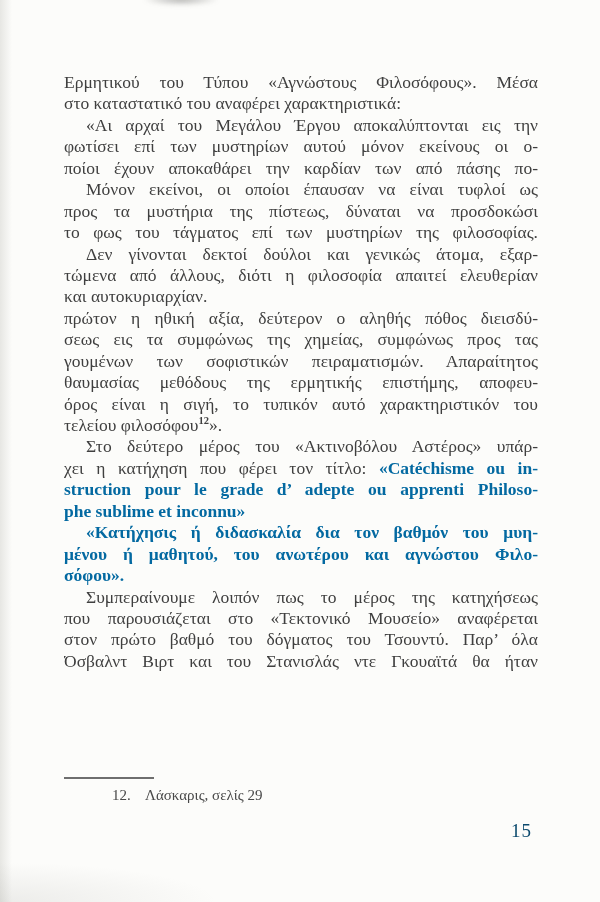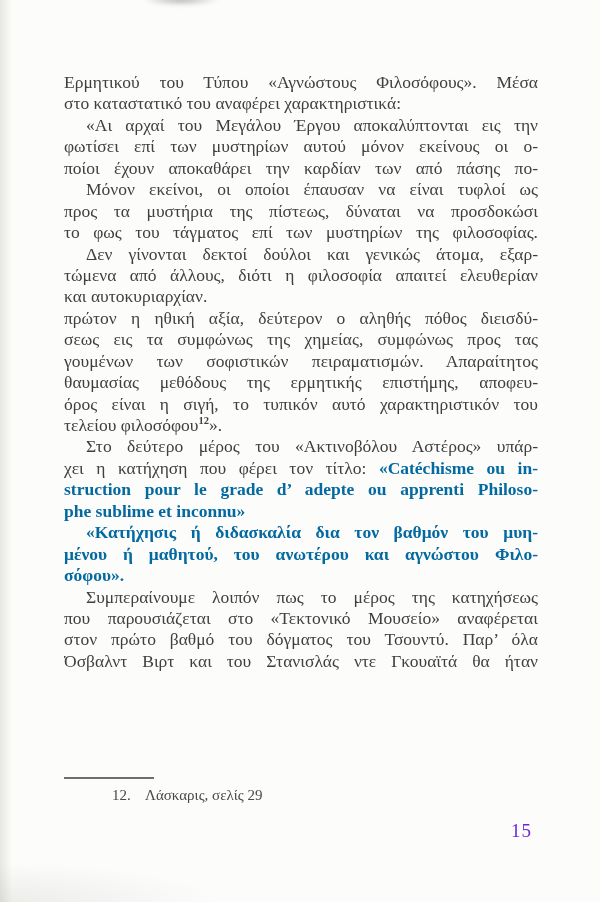--- a/index.html
+++ b/index.html
@@ -61,21 +61,21 @@
     border-top: 2px solid #6e6e6e;
   }
   .footnote {
     position: absolute; left: 64px; top: 787px; width: 474px;
     font-size: 15px; color: #484848; margin-left: 48px;
   }
   .footnote .fn-marker { display: inline-block; min-width: 33px; }
   .page-number {
     position: absolute; left: 64px; top: 820px; width: 468px;
     text-align: right;
-    font-size: 19px; color: #6d28d9;
+    font-size: 19px; color: #0c4a6e;
     letter-spacing: 1px;
   }
 </style>
 </head>
 <body>
 
 <div class="edge-left"></div>
 <div class="smudge-top"></div>
 <div class="wash-bottom"></div>
 

